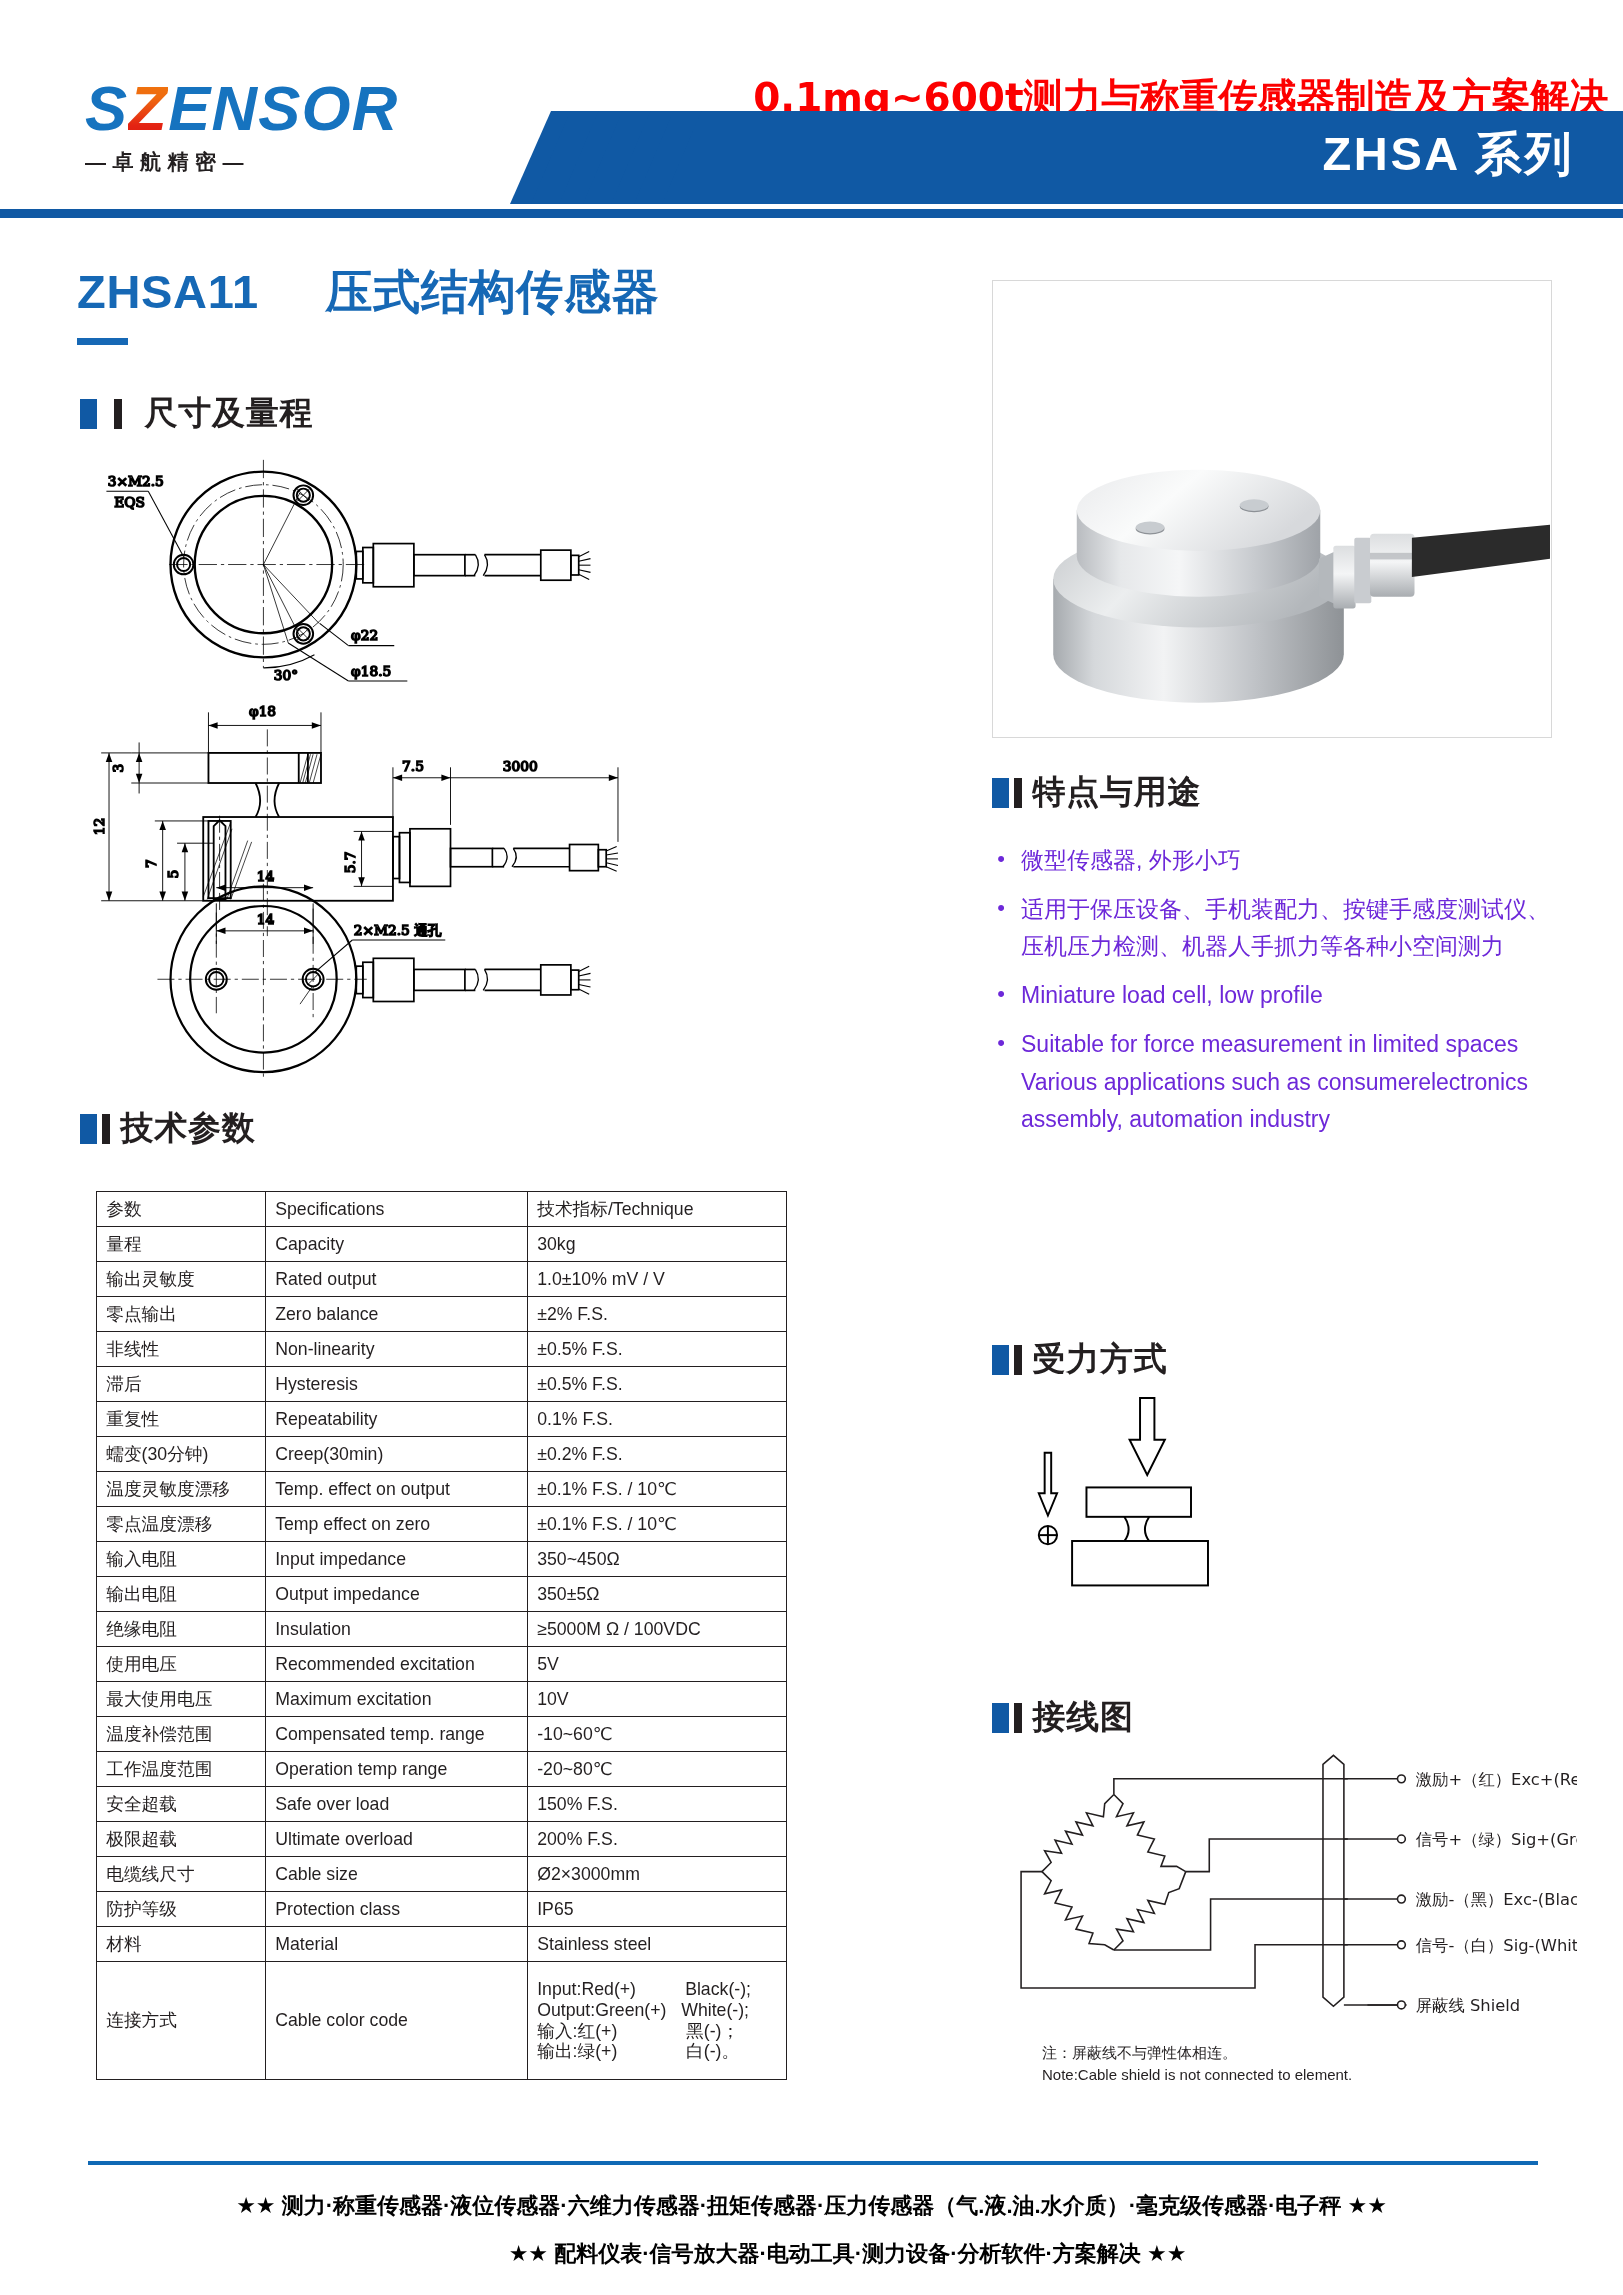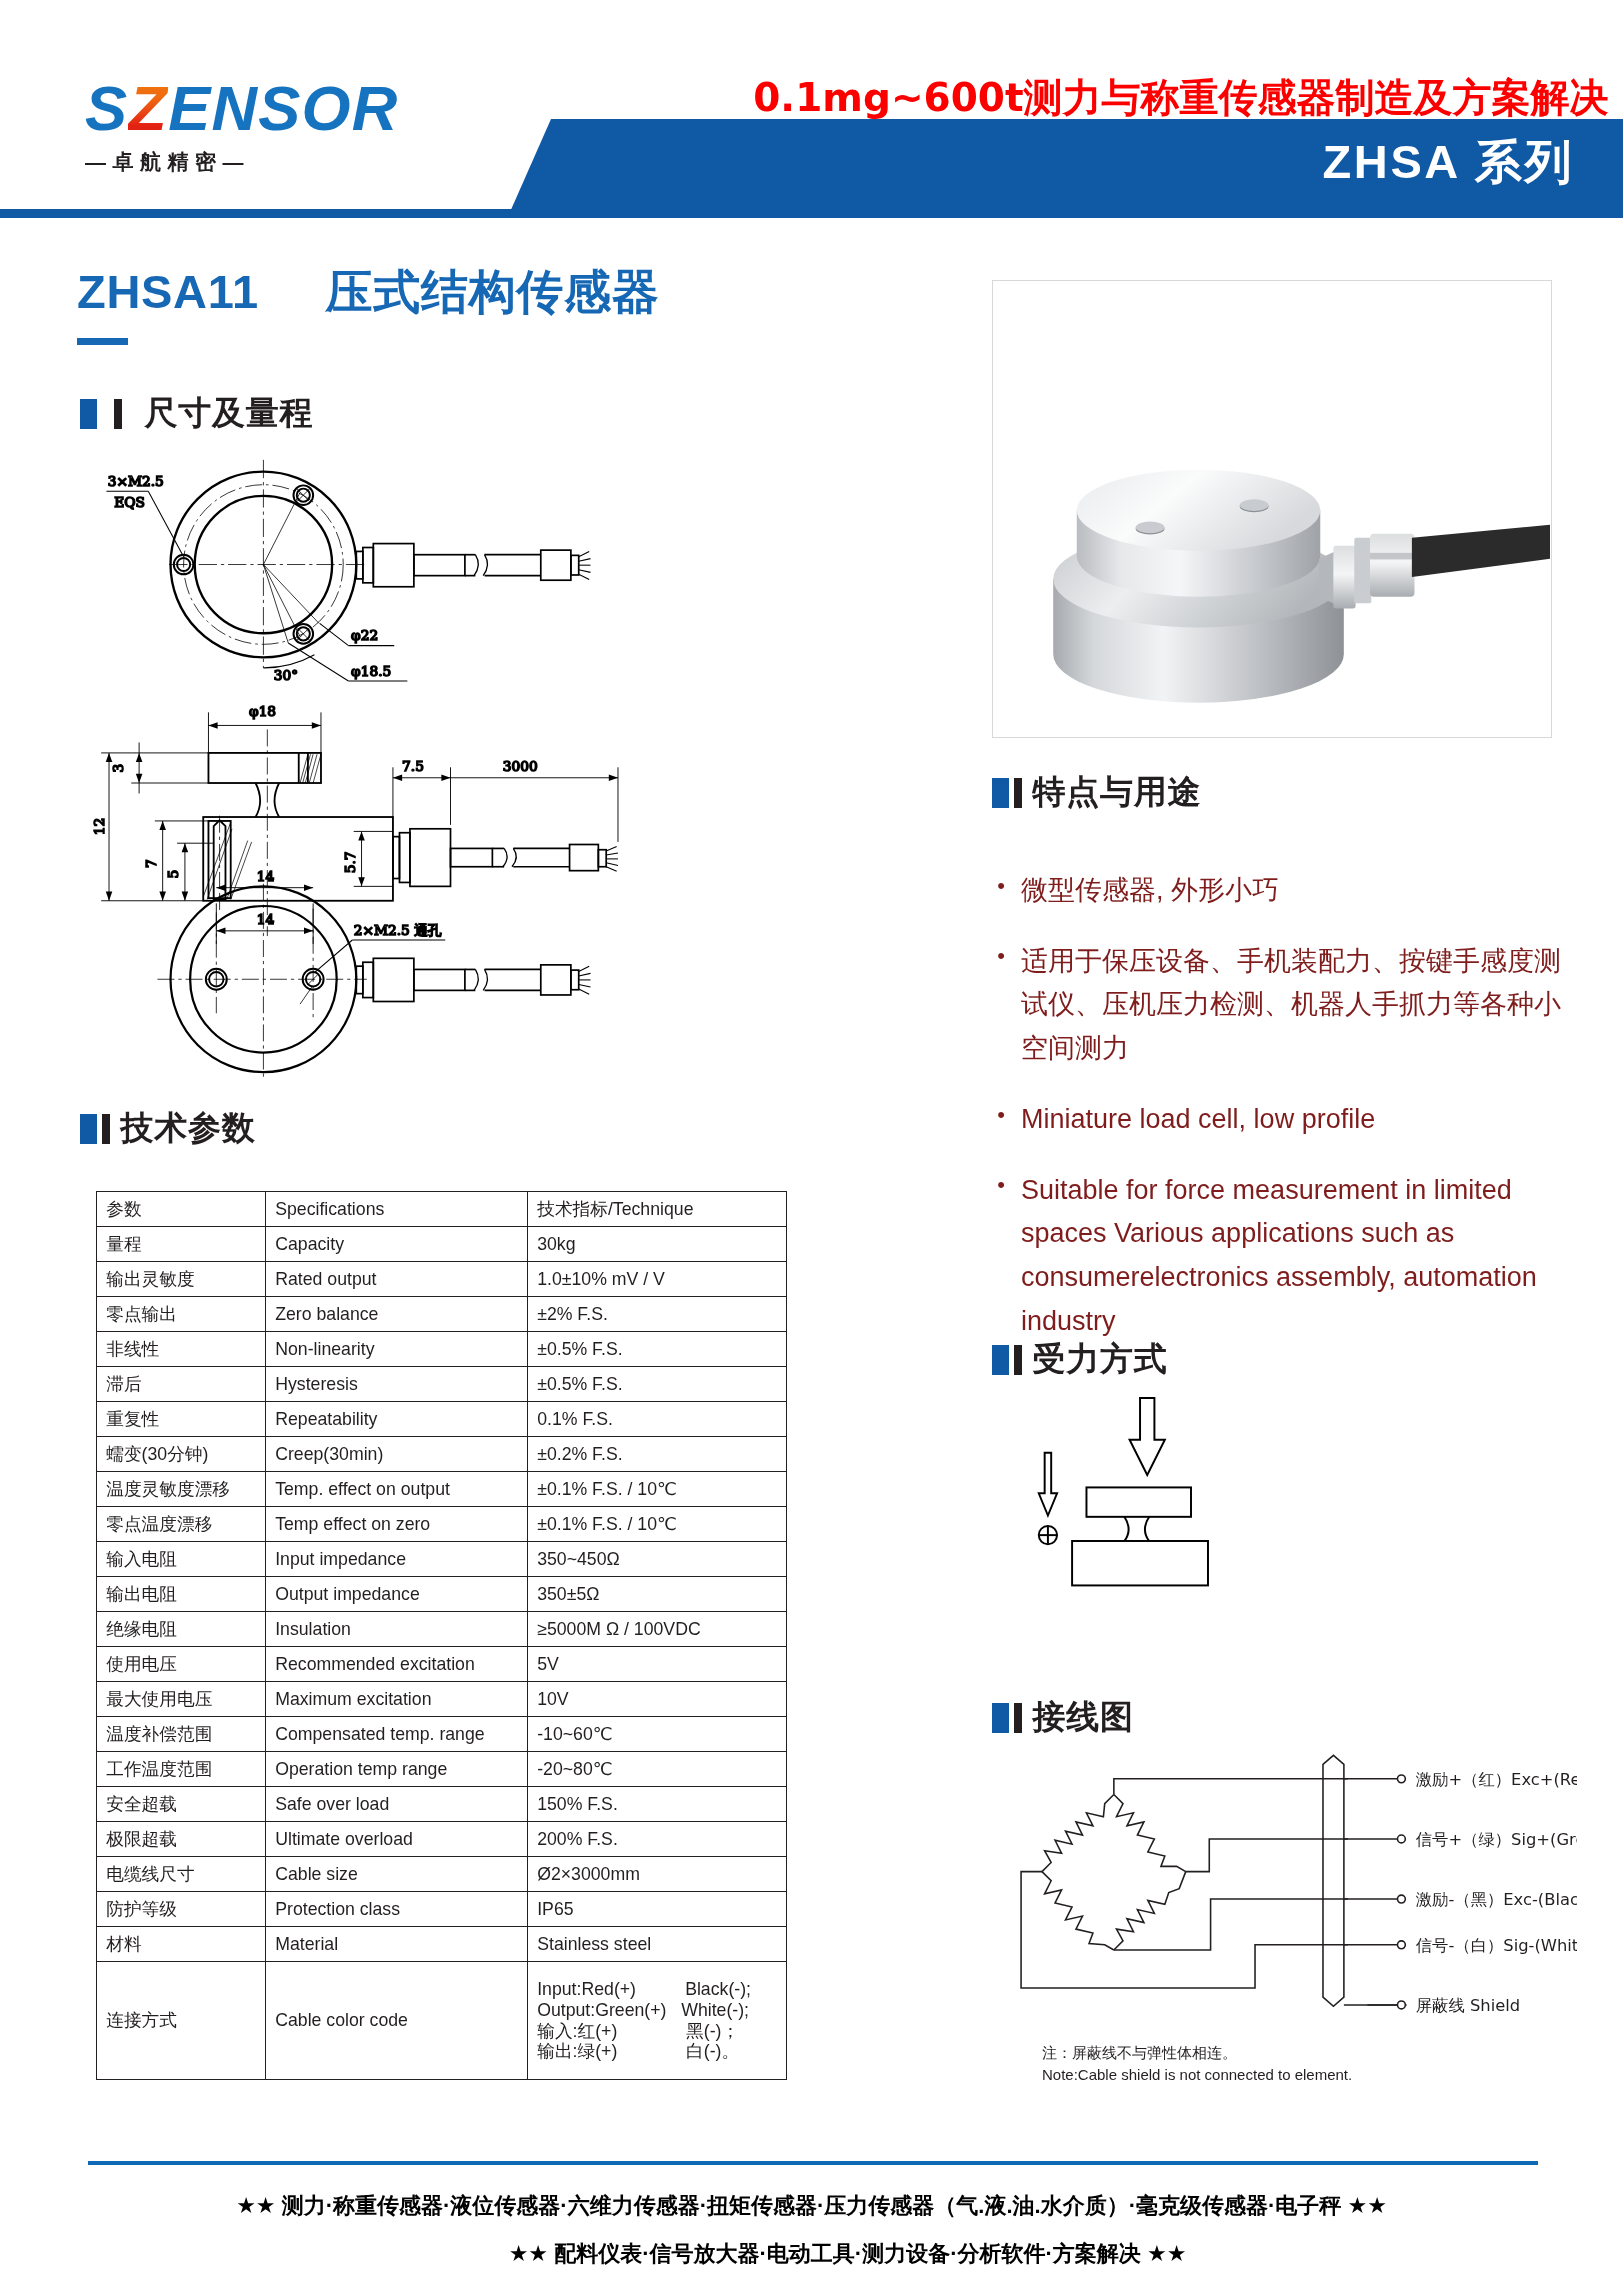--- a/index.html
+++ b/index.html
@@ -33,21 +33,21 @@
   }
 
   .headline {
     position: absolute; right: 14.4px; top: 71px;
     font-size: 39px; font-weight: bold; color: #fc0000;
     letter-spacing: 0px; white-space: nowrap;
     font-family: "DejaVu Sans", sans-serif;
   }
 
   .banner {
-    position: absolute; left: 0; top: 119px; width: 1623px; height: 93px;
+    position: absolute; left: 0; top: 111px; width: 1623px; height: 93px;
     overflow: hidden;
   }
   .banner-blue {
     position: absolute; right: 0; top: 0; width: 1113px; height: 93px;
     background: #1059a4;
     clip-path: polygon(41px 0, 1113px 0, 1113px 93px, 0 93px);
   }
   .stripe {
     position: absolute; top: 0; height: 93px; width: 27.5px;
     background: #1059a4;
@@ -124,21 +124,21 @@
     border: 1.3px solid #d8d8d8; background: #ffffff;
   }
   .photo-box svg { display:block; }
 
   
   .features {
     position: absolute; left: 992px; top: 842px; width: 576px;
   }
   .feat-item {
     position: relative; padding-left: 29px; margin-bottom: 11.8px;
-    font-size: 27px; line-height: 1.62; color: #7f1d1d; margin-top: 27px;
+    font-size: 23px; line-height: 1.62; color: #6d28d9;
   }
   .feat-item::before {
     content: "\2022"; position: absolute; left: 5.2px; top: -1.3px; font-size: 22px;
   }
 
   
   .force-dia { position: absolute; left: 1021px; top: 1394px; }
 
   
   .wire-dia { position: absolute; left: 1001px; top: 1754px; }

